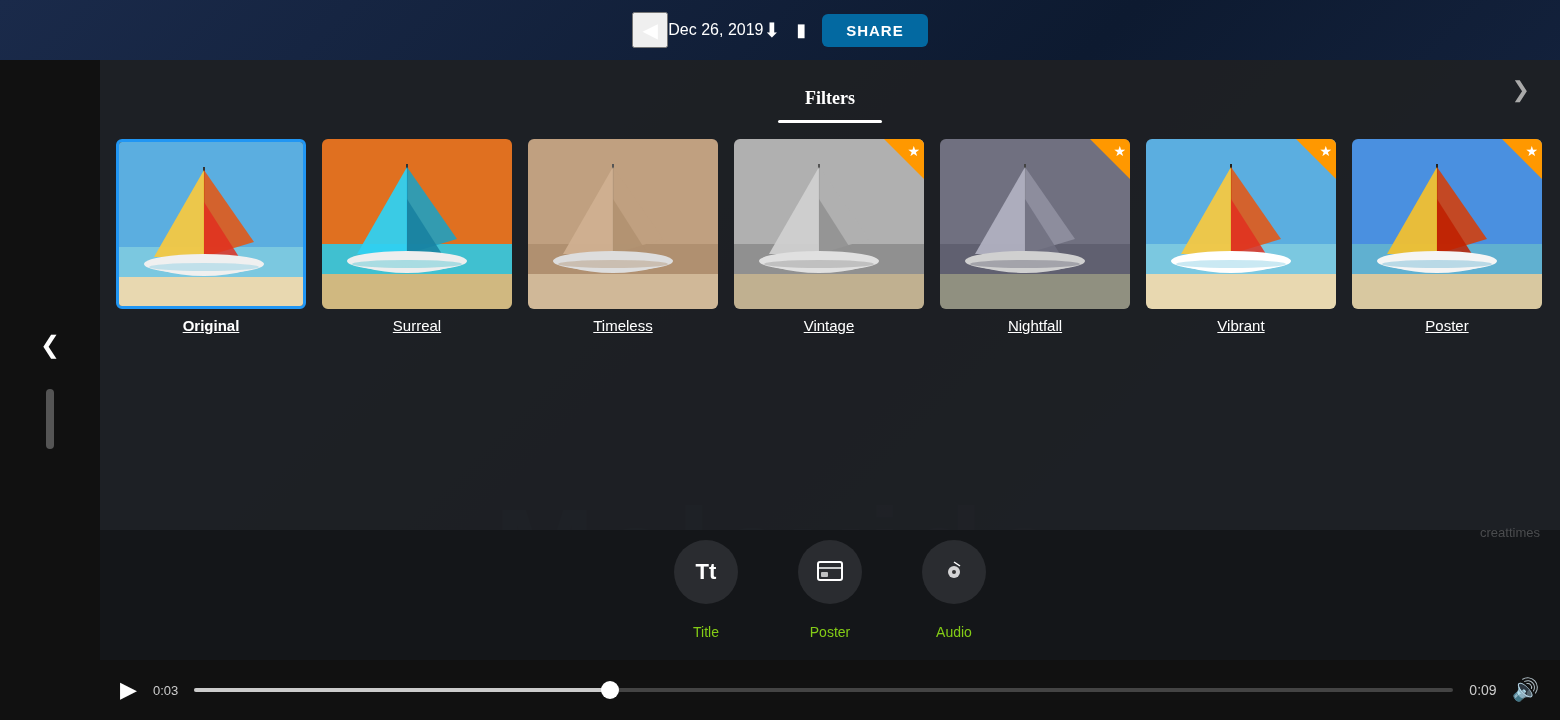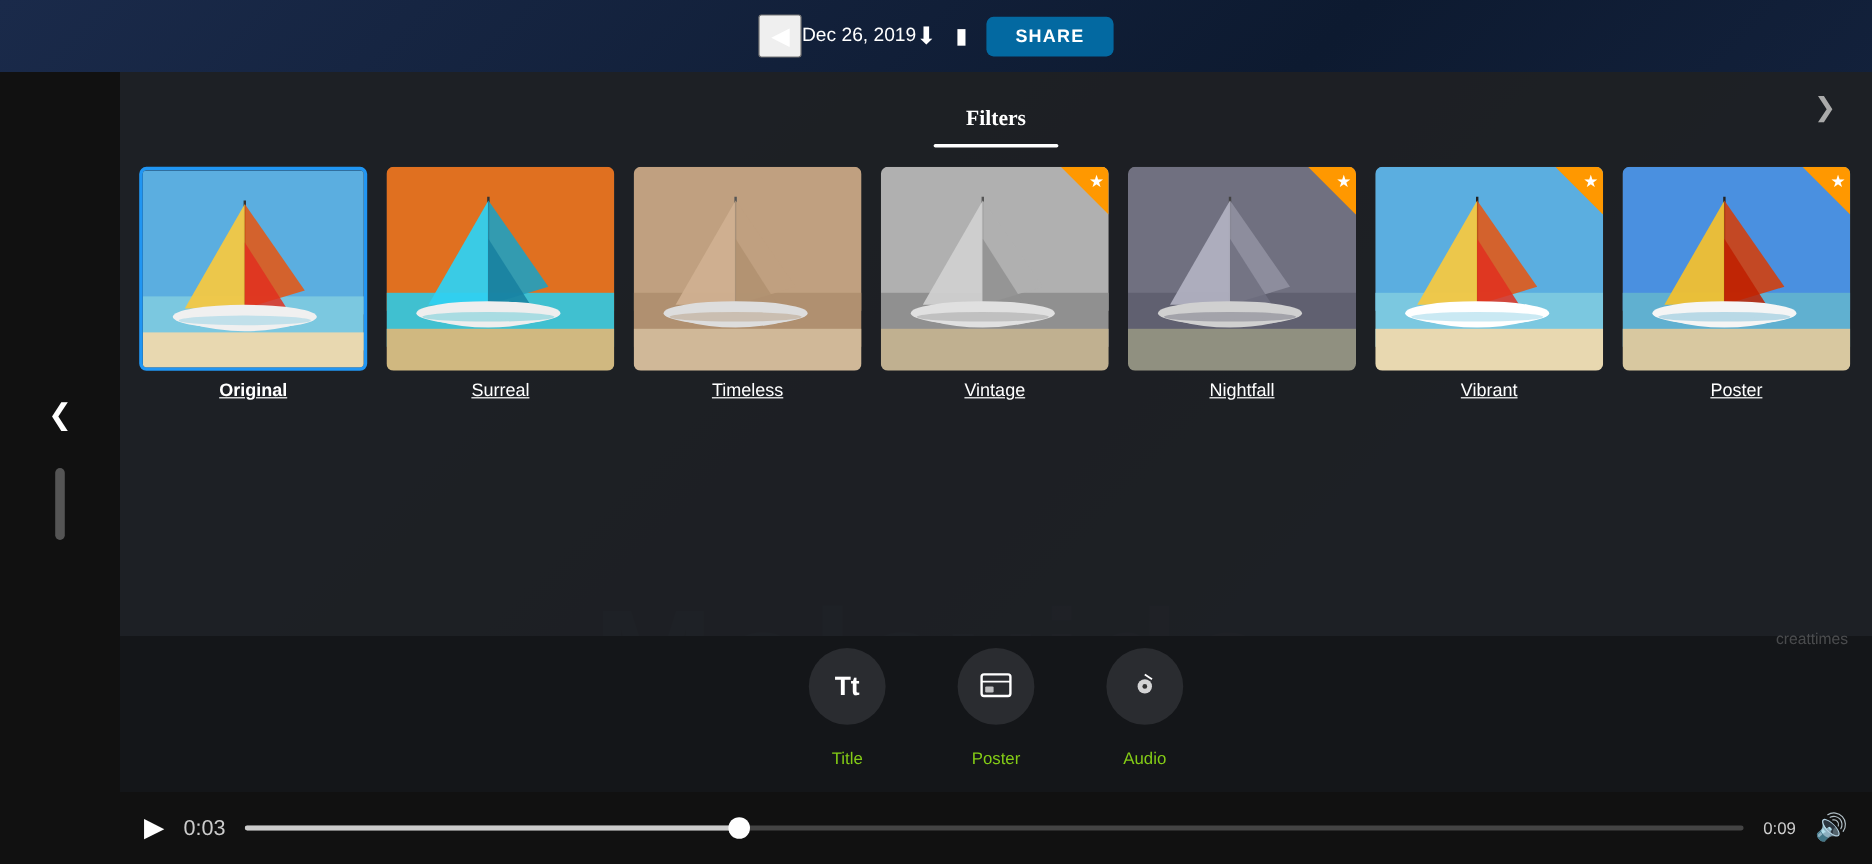--- a/index.html
+++ b/index.html
@@ -273,21 +273,21 @@
 
     .play-btn {
       color: #fff;
       font-size: 22px;
       cursor: pointer;
       flex-shrink: 0;
     }
 
     .time-start {
       color: #ccc;
-      font-size: 18px;
+      font-size: 13px;
       flex-shrink: 0;
     }
 
     .time-end {
       color: #ccc;
       font-size: 14px;
       flex-shrink: 0;
     }
 
     .progress-track {

